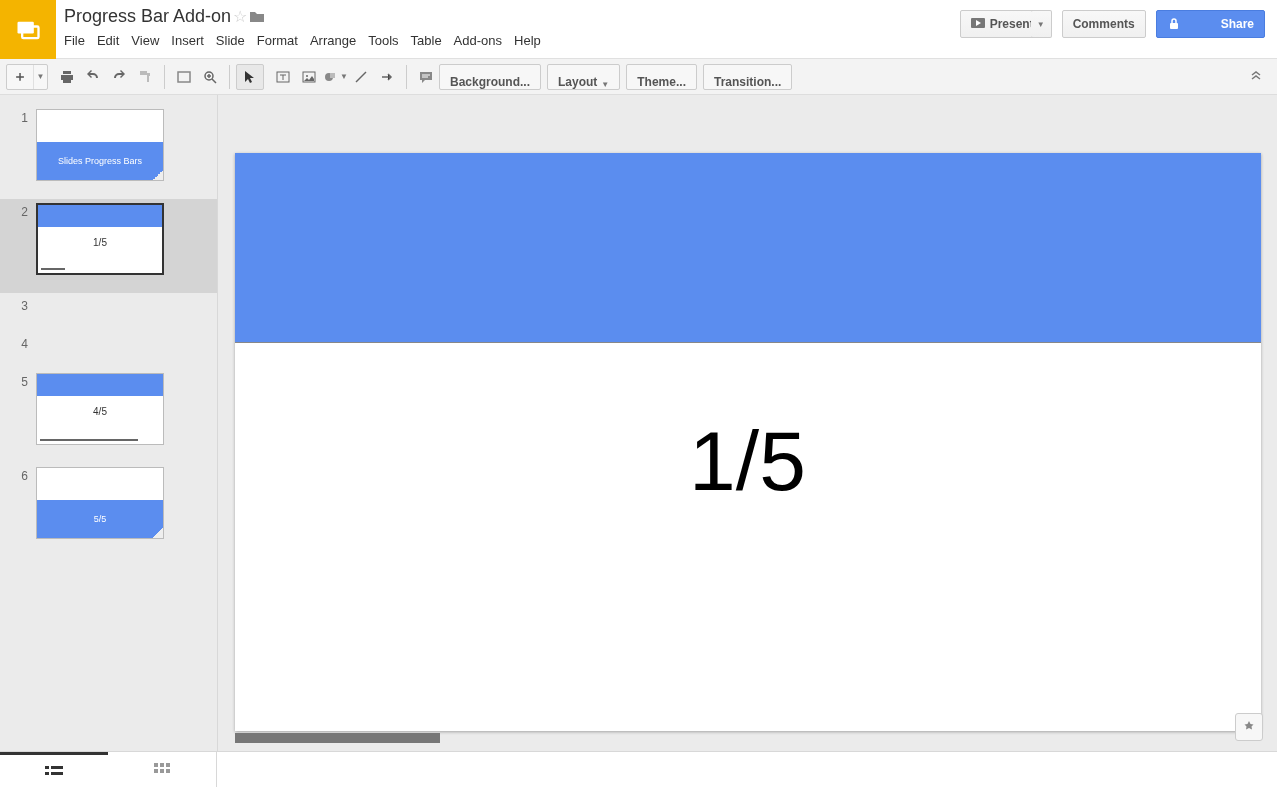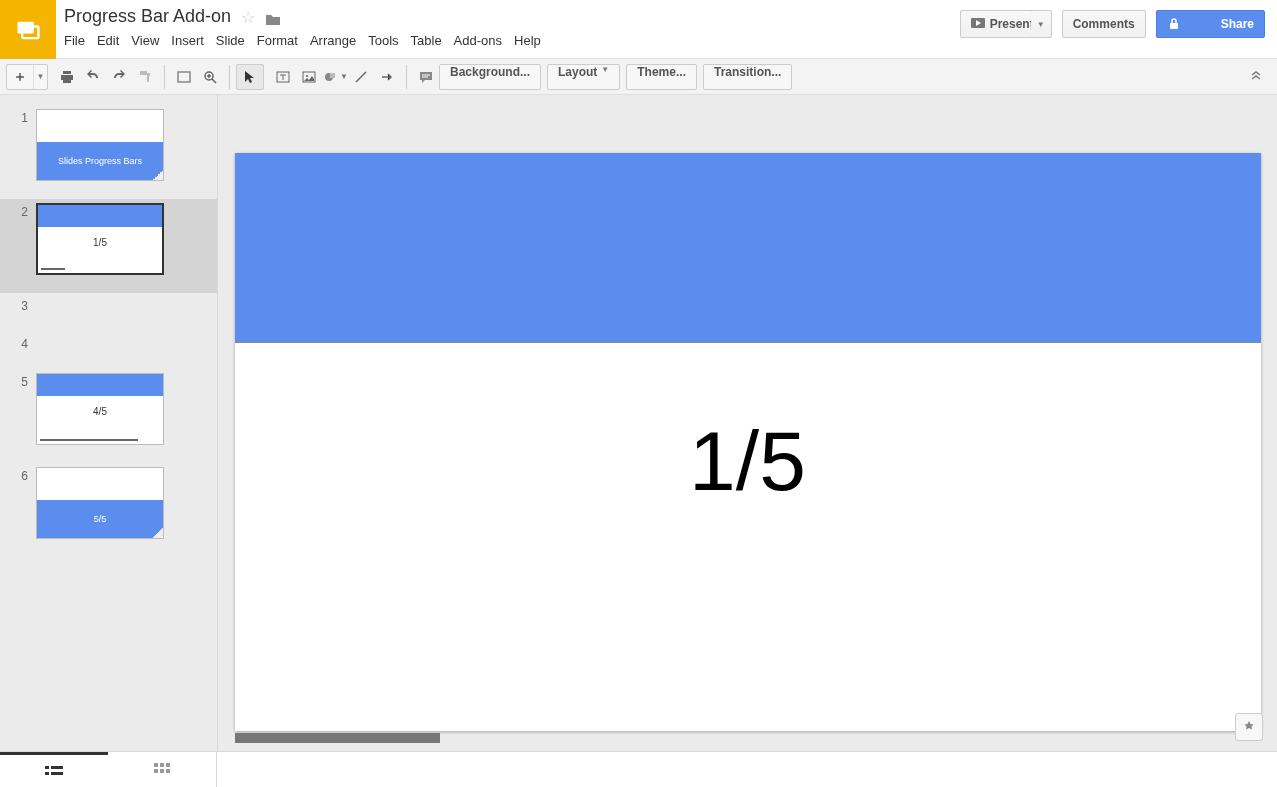--- a/index.html
+++ b/index.html
@@ -2,38 +2,38 @@
 <html><head>
 <meta charset="utf-8">
 <style>
 * { box-sizing: border-box; margin: 0; padding: 0; }
 body { font-family: Arial, sans-serif; font-size: 13px; color: #333; background: #fff; width: 1277px; height: 787px; overflow: hidden; }
 
 .header { display: flex; align-items: flex-start; height: 59px; border-bottom: 1px solid #e0e0e0; background:#fff; }
 .logo { width: 56px; height: 59px; background: #f4b400; display: flex; align-items: center; justify-content: center; }
 .logo svg { width: 28px; height: 28px; }
 .title-area { flex: 1; padding: 6px 8px 0 8px; }
-.title-row { display: flex; align-items: flex-end; gap: 10px; }
+.title-row { display: flex; align-items: center; gap: 2px; }
 .doc-title { font-size: 18px; color: #333; font-weight: 400; }
 .star-icon { color: #ccc; font-size: 16px; }
 .folder-icon { color: #777; }
 .menu-bar { display: flex; gap: 12px; margin-top: 6px; font-size: 13px; color: #333; }
 .menu-bar span { cursor: pointer; }
 .header-right { display: flex; align-items: center; gap: 10px; padding: 10px 12px 0 0; }
 .btn { border: 1px solid #ccc; background: linear-gradient(#f8f8f8,#f0f0f0); padding: 6px 10px; font-size: 12px; font-weight: bold; color: #555; border-radius: 2px; display: flex; align-items: center; gap: 5px; cursor: pointer; }
 .btn-present { padding-right: 6px; }
 .btn-dd { border-left: none; padding: 6px 6px; margin-left:-10px; }
 .btn-share { background: #5b8def; color: #fff; border: 1px solid #4a7de0; gap: 40px; }
 
 .toolbar { height: 36px; background: #f3f3f3; border-bottom: 1px solid #ddd; display: flex; align-items: center; padding: 0 6px; gap: 0; }
 .tgroup { display: flex; align-items: center; border: 1px solid #ccc; border-radius: 2px; background:#f7f7f7; margin-right: 6px; height:26px;}
 .tbtn { width: 26px; height: 24px; display: flex; align-items: center; justify-content: center; cursor: pointer; color:#555; font-size:14px;}
 .tbtn + .tbtn { border-left: 1px solid #e0e0e0; }
 .ticon { width: 26px; height:24px; display:flex; align-items:center; justify-content:center; color:#777; cursor:pointer;}
-.txtbtn { border: 1px solid #ccc; background:#f7f7f7; height: 26px; padding: 0 10px; font-size: 12px; font-weight: bold; color:#555; display:flex; align-items:flex-start; gap:4px; margin-right:6px; cursor:pointer; border-radius:2px;}
+.txtbtn { border: 1px solid #ccc; background:#f7f7f7; height: 26px; padding: 0 10px; font-size: 12px; font-weight: bold; color:#555; display:flex; align-items:flex-end; gap:4px; margin-right:6px; cursor:pointer; border-radius:2px;}
 .spacer { flex:1; }
 .chevup { color:#777; cursor:pointer; margin-right:8px; font-size:14px;}
 
 .workspace { display: flex; height: calc(787px - 59px - 36px - 36px); }
 .sidebar { width: 218px; background: #ebebeb; border-right: 1px solid #d8d8d8; overflow-y: auto; padding: 10px 0; }
 .thumb-row { display: flex; align-items: flex-start; padding: 4px 16px 18px 16px; position:relative;}
 .thumb-row.selected { background: #d4d4d4; }
 .thumb-num { width: 20px; font-size: 12px; color: #666; text-align: right; padding-right: 8px; padding-top:2px;}
 .thumb { width: 128px; height: 72px; background: #fff; border: 1px solid #bbb; position: relative; cursor:pointer; overflow:hidden;}
 .thumb.sel { border: 2px solid #333; }

